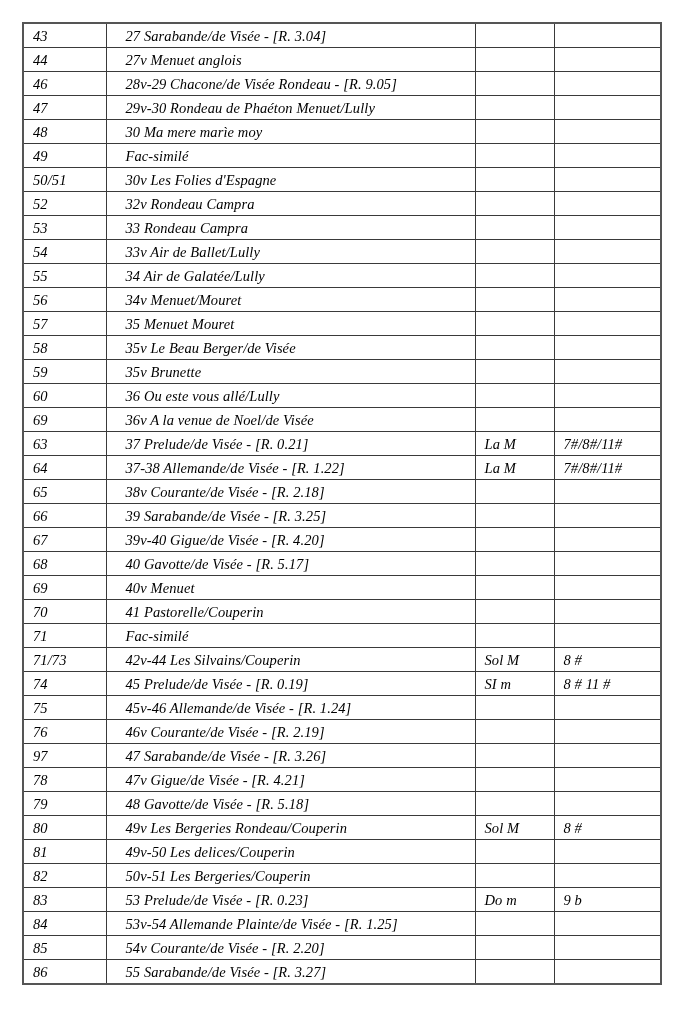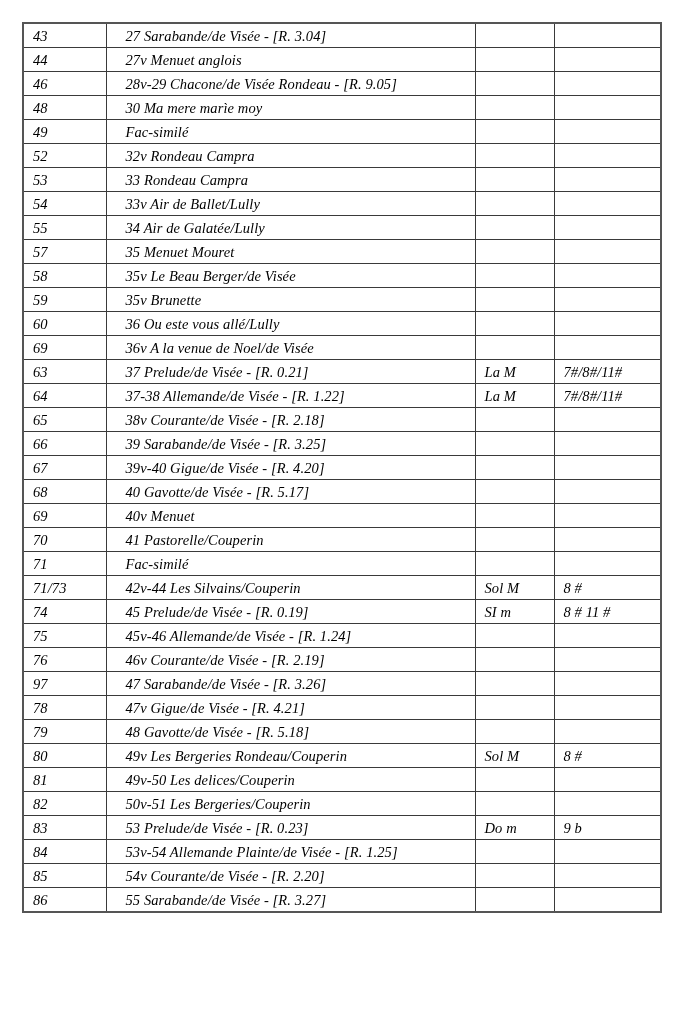--- a/index.html
+++ b/index.html
@@ -84,52 +84,70 @@
           <td class="key"></td>
           <td class="tuning"></td>
         </tr>
         <tr>
           <td class="num">46</td>
           <td class="title">28v-29 Chacone/de Visée Rondeau - [R. 9.05]</td>
           <td class="key"></td>
           <td class="tuning"></td>
         </tr>
         <tr>
+          <td class="num">47</td>
+          <td class="title">29v-30 Rondeau de Phaéton Menuet/Lully</td>
+          <td class="key"></td>
+          <td class="tuning"></td>
+        </tr>
+        <tr>
           <td class="num">48</td>
           <td class="title">30 Ma mere marìe moy</td>
           <td class="key"></td>
           <td class="tuning"></td>
         </tr>
         <tr>
           <td class="num">49</td>
           <td class="title">Fac-similé</td>
           <td class="key"></td>
           <td class="tuning"></td>
         </tr>
         <tr>
+          <td class="num">50/51</td>
+          <td class="title">30v Les Folies d'Espagne</td>
+          <td class="key"></td>
+          <td class="tuning"></td>
+        </tr>
+        <tr>
           <td class="num">52</td>
           <td class="title">32v Rondeau Campra</td>
           <td class="key"></td>
           <td class="tuning"></td>
         </tr>
         <tr>
           <td class="num">53</td>
           <td class="title">33 Rondeau Campra</td>
           <td class="key"></td>
           <td class="tuning"></td>
         </tr>
         <tr>
           <td class="num">54</td>
           <td class="title">33v Air de Ballet/Lully</td>
           <td class="key"></td>
           <td class="tuning"></td>
         </tr>
         <tr>
           <td class="num">55</td>
           <td class="title">34 Air de Galatée/Lully</td>
+          <td class="key"></td>
+          <td class="tuning"></td>
+        </tr>
+        <tr>
+          <td class="num">56</td>
+          <td class="title">34v Menuet/Mouret</td>
           <td class="key"></td>
           <td class="tuning"></td>
         </tr>
         <tr>
           <td class="num">57</td>
           <td class="title">35 Menuet Mouret</td>
           <td class="key"></td>
           <td class="tuning"></td>
         </tr>
         <tr>

